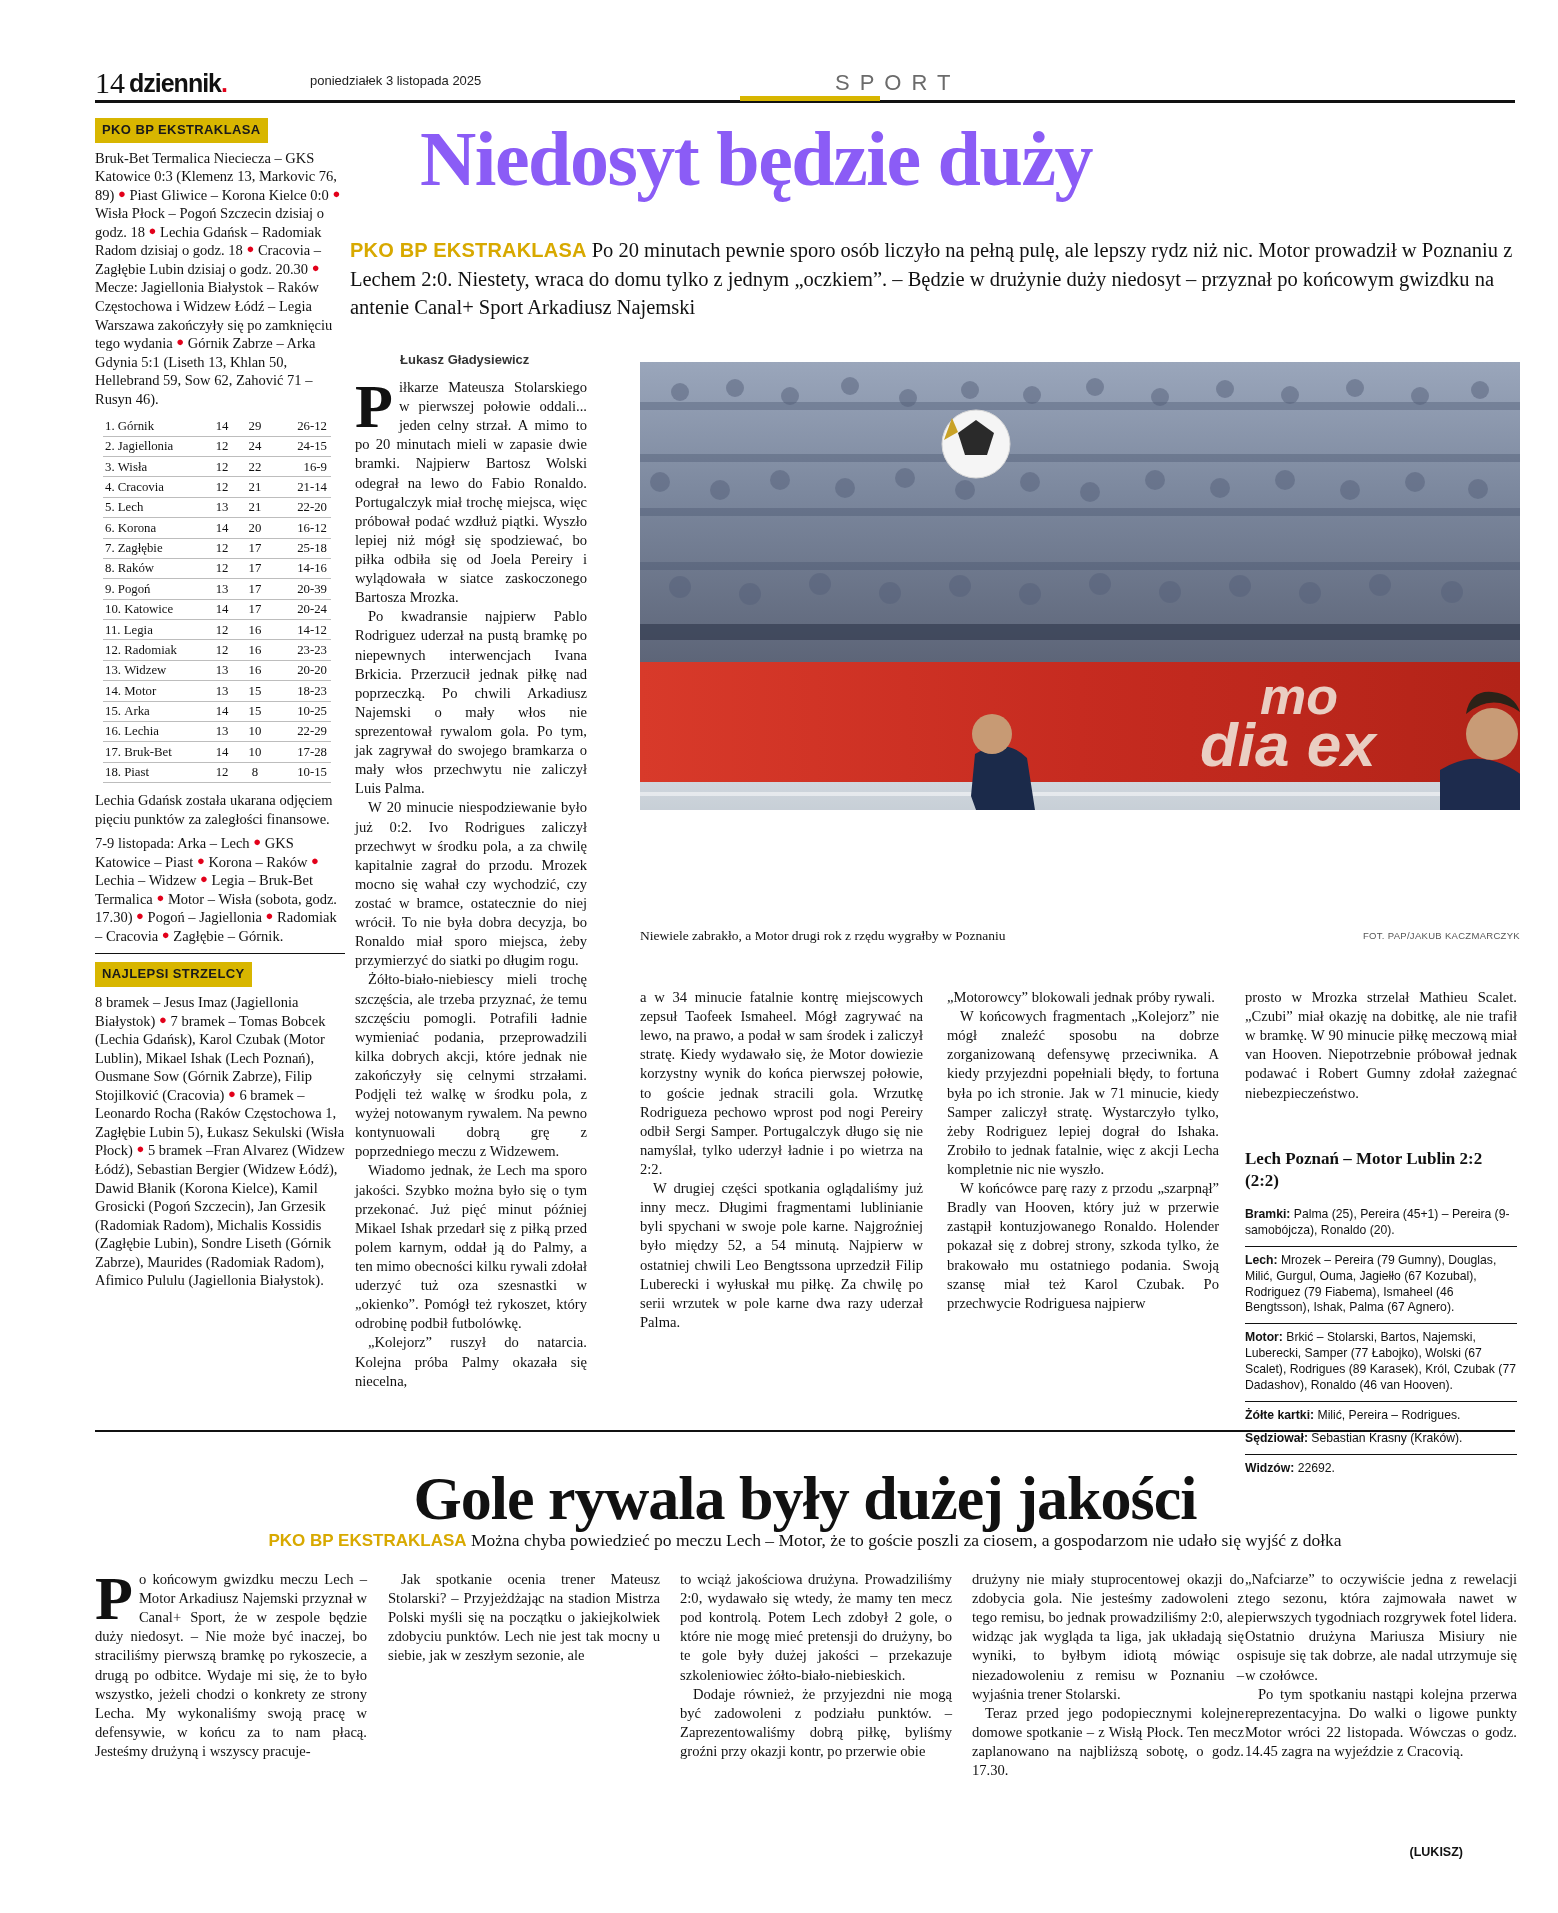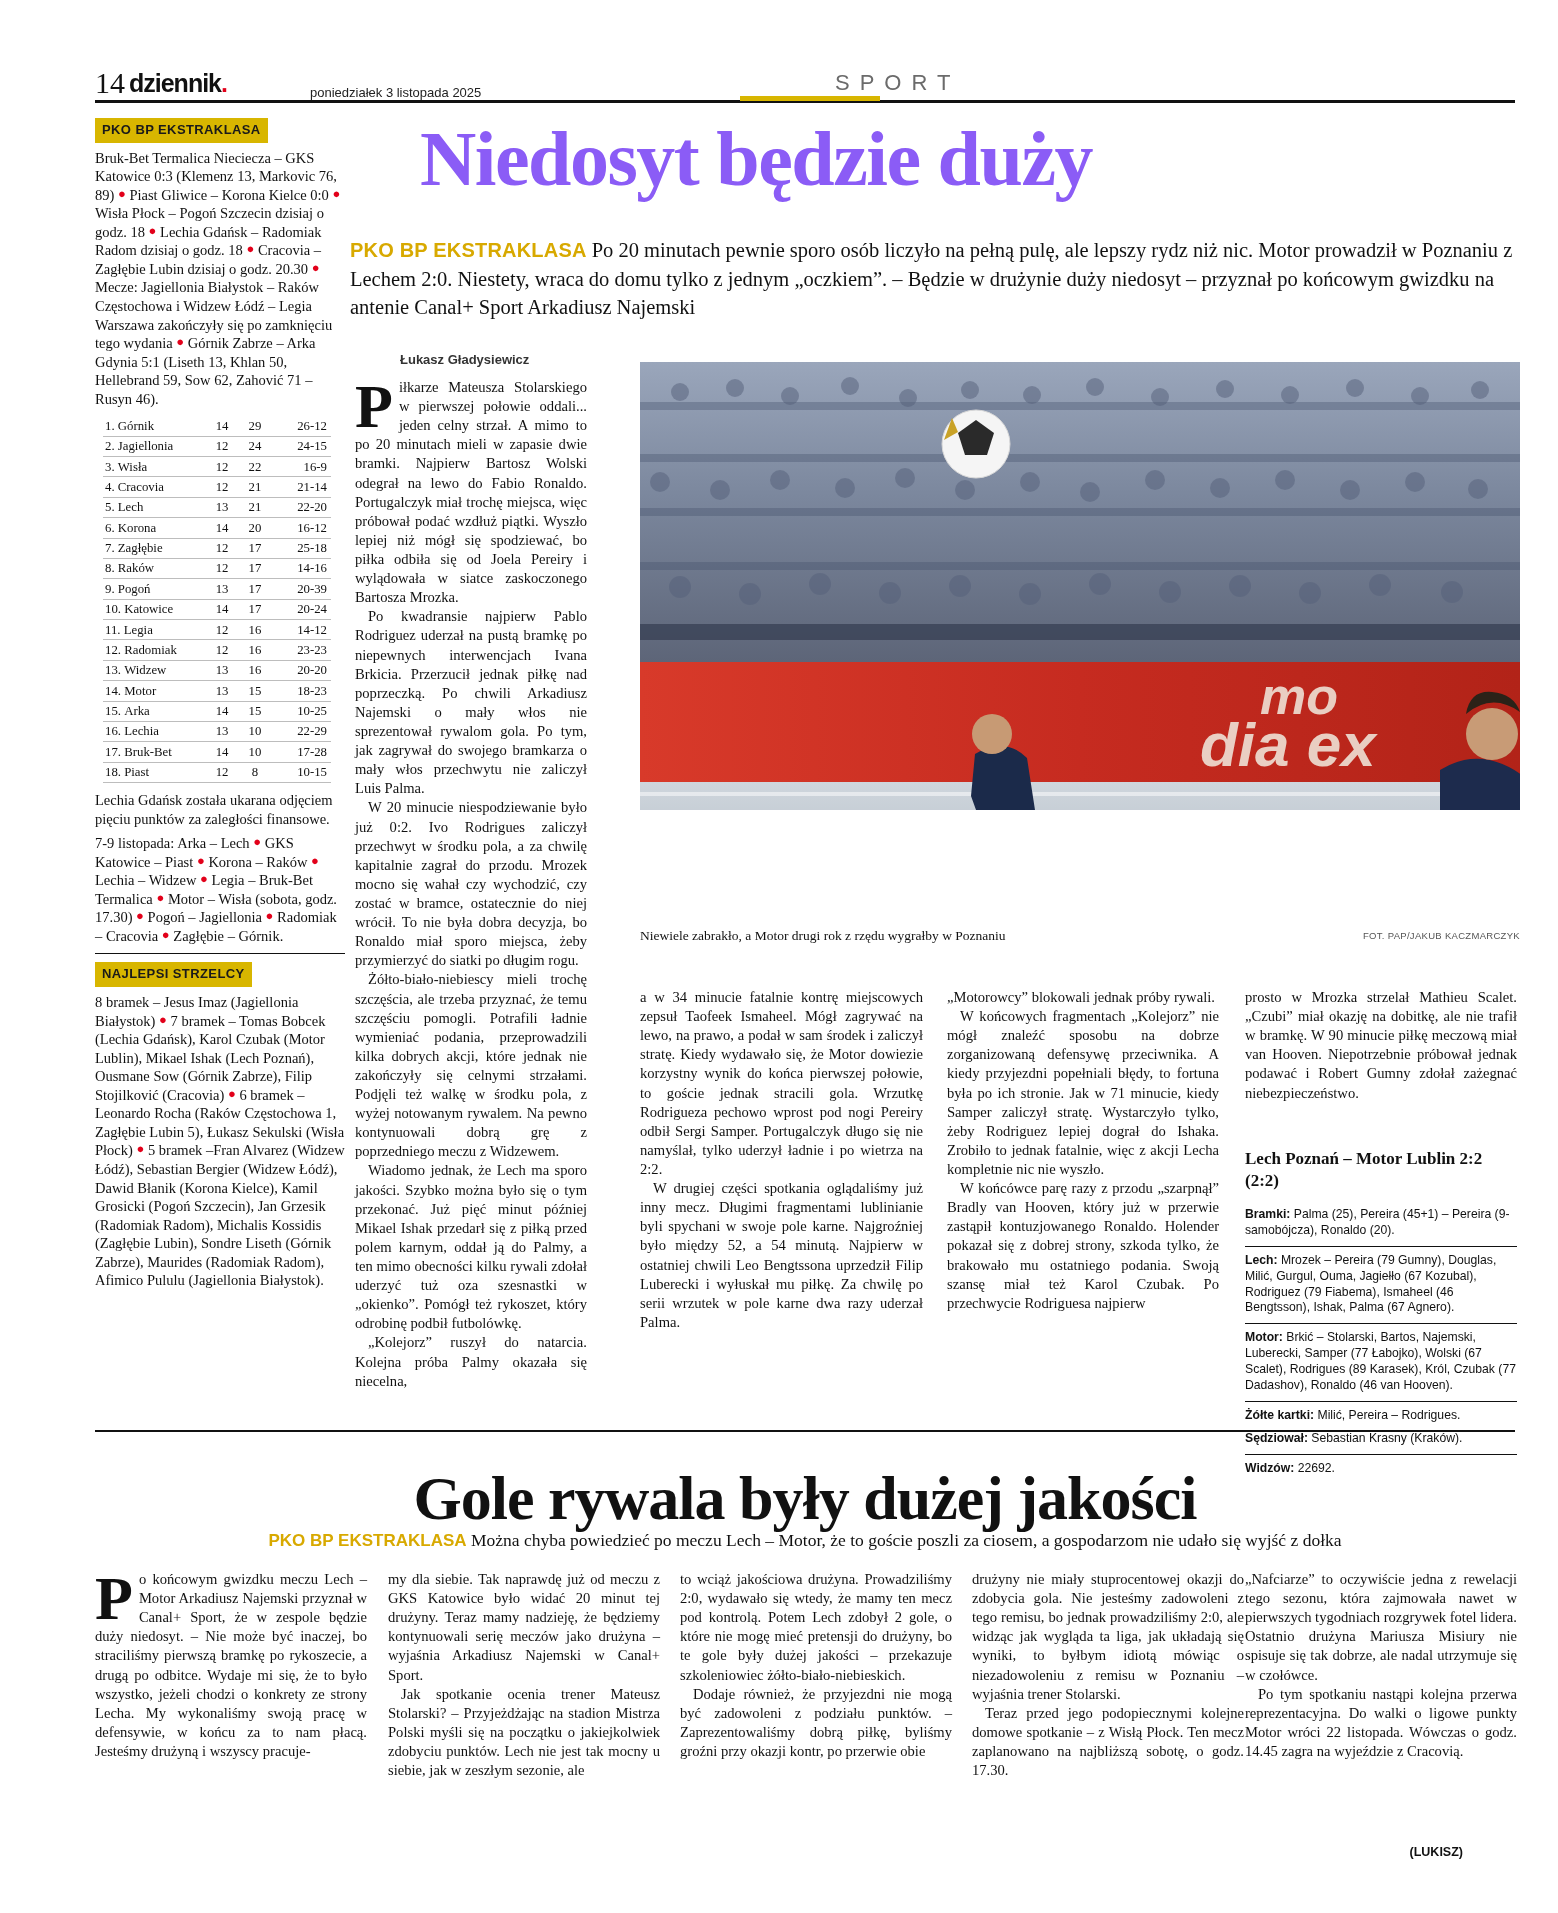--- a/index.html
+++ b/index.html
@@ -11,21 +11,21 @@
     position:relative;
     overflow:hidden;
   }
   .page{position:absolute;inset:0;padding:0;}
 
   
   .masthead{position:absolute;left:95px;top:60px;width:1420px;height:40px;}
   .folio{position:absolute;left:0;top:6px;font-size:30px;font-family:"Liberation Serif",serif;color:#111;}
   .brand{position:absolute;left:34px;top:9px;font-family:"Liberation Sans",sans-serif;font-weight:bold;font-size:25px;letter-spacing:-1px;}
   .brand .dot{color:#e2001a;}
-  .mast-date{position:absolute;left:215px;top:25px;font-family:"Liberation Sans",sans-serif;font-size:13px;color:#222;text-align:center;}
+  .mast-date{position:absolute;left:215px;top:13px;font-family:"Liberation Sans",sans-serif;font-size:13px;color:#222;text-align:center;}
   .mast-section{position:absolute;left:740px;top:10px;font-family:"Liberation Sans",sans-serif;font-size:22px;letter-spacing:10px;color:#6b6b6b;text-align:right;}
   .mast-rule{position:absolute;left:95px;top:100px;width:1420px;height:3px;background:#111;}
   .mast-rule2{position:absolute;left:740px;top:96px;width:140px;height:5px;background:#d8b600;}
 
   
   .rail{position:absolute;left:95px;top:118px;width:250px;font-family:"Liberation Serif",serif;font-size:14.5px;line-height:1.28;}
   .rail-head{background:#d8b600;color:#1a1a1a;font-family:"Liberation Sans",sans-serif;font-weight:bold;font-size:13px;letter-spacing:.4px;padding:4px 7px;display:inline-block;margin-bottom:6px;}
   .rail p{margin:0 0 6px 0;text-align:left;}
   .bullet{color:#e2001a;font-size:13px;vertical-align:2px;}
   .rail-rule{width:100%;height:1px;background:#111;margin:8px 0 8px 0;}
@@ -378,21 +378,20 @@
   <div class="sep"></div>
   <div class="headline2">Gole rywala były dużej jakości</div>
   <div class="lead2">
     <span class="kicker">PKO BP EKSTRAKLASA</span><span> Można chyba powiedzieć po meczu Lech – Motor, że to goście poszli za ciosem, a gospodarzom nie udało się wyjść z dołka</span>
   </div>
 
   <div class="col" id="a2c1" style="left:95px;top:1570px;width:272px;">
       <p class="first"><span class="dropcap">P</span>o końcowym gwizdku meczu Lech – Motor Arkadiusz Najemski przyznał w Canal+ Sport, że w zespole będzie duży niedosyt. – Nie może być inaczej, bo straciliśmy pierwszą bramkę po rykoszecie, a drugą po odbitce. Wydaje mi się, że to było wszystko, jeżeli chodzi o konkrety ze strony Lecha. My wykonaliśmy swoją pracę w defensywie, w końcu za to nam płacą. Jesteśmy drużyną i wszyscy pracuje-</p>
     </div>
   <div class="col" id="a2c2" style="left:388px;top:1570px;width:272px;">
-      <p class="first">my dla siebie. Tak naprawdę już od meczu z GKS Katowice było widać 20 minut tej drużyny. Teraz mamy nadzieję, że będziemy kontynuowali serię meczów jako drużyna – wyjaśnia Arkadiusz Najemski w Canal+ Sport.</p>
       <p>Jak spotkanie ocenia trener Mateusz Stolarski? – Przyjeżdżając na stadion Mistrza Polski myśli się na początku o jakiejkolwiek zdobyciu punktów. Lech nie jest tak mocny u siebie, jak w zeszłym sezonie, ale</p>
     </div>
   <div class="col" id="a2c3" style="left:680px;top:1570px;width:272px;">
       <p class="first">to wciąż jakościowa drużyna. Prowadziliśmy 2:0, wydawało się wtedy, że mamy ten mecz pod kontrolą. Potem Lech zdobył 2 gole, o które nie mogę mieć pretensji do drużyny, bo te gole były dużej jakości – przekazuje szkoleniowiec żółto-biało-niebieskich.</p>
       <p>Dodaje również, że przyjezdni nie mogą być zadowoleni z podziału punktów. – Zaprezentowaliśmy dobrą piłkę, byliśmy groźni przy okazji kontr, po przerwie obie</p>
     </div>
   <div class="col" id="a2c4" style="left:972px;top:1570px;width:272px;">
       <p class="first">drużyny nie miały stuprocentowej okazji do zdobycia gola. Nie jesteśmy zadowoleni z tego remisu, bo jednak prowadziliśmy 2:0, ale widząc jak wygląda ta liga, jak układają się wyniki, to byłbym idiotą mówiąc o niezadowoleniu z remisu w Poznaniu – wyjaśnia trener Stolarski.</p>
       <p>Teraz przed jego podopiecznymi kolejne domowe spotkanie – z Wisłą Płock. Ten mecz zaplanowano na najbliższą sobotę, o godz. 17.30.</p>
     </div>

